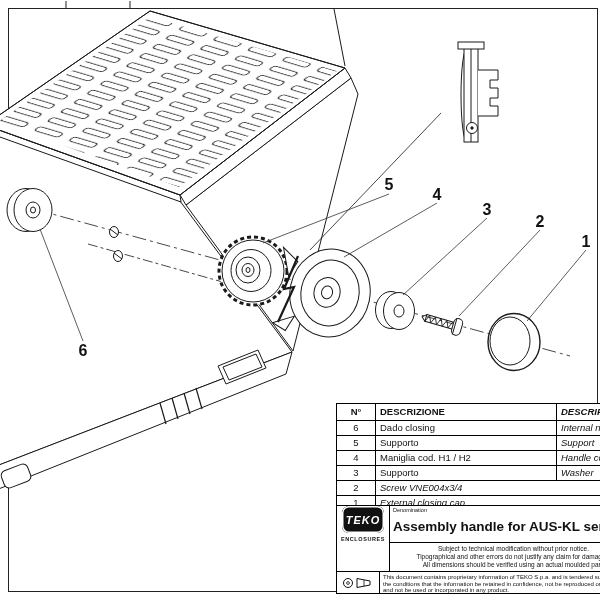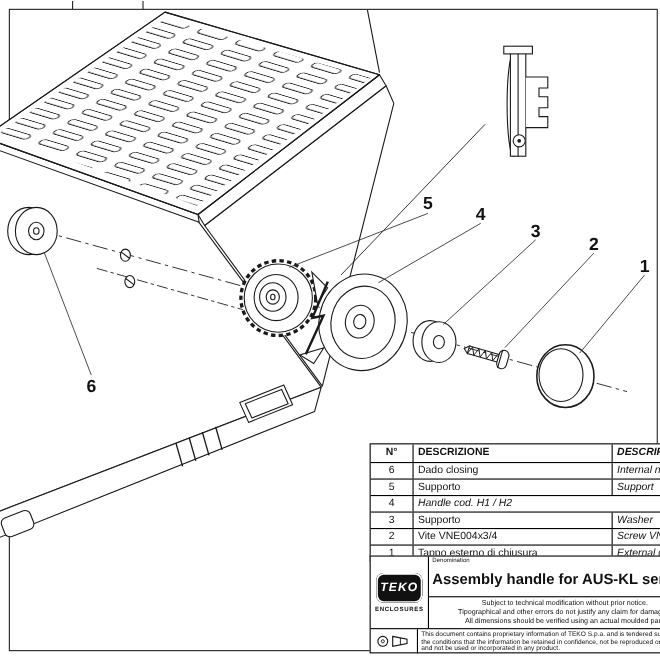--- a/index.html
+++ b/index.html
@@ -14,21 +14,21 @@
   .pt-row.head{font-weight:bold;height:16px;line-height:16px;}
   .pt-cell{height:14px;overflow:hidden;white-space:nowrap;}
   .pt-row.head .pt-cell{height:16px;}
   .c-num{width:38px;text-align:center;flex:0 0 auto;}
   .c-it{width:176px;padding-left:4px;border-left:1px solid #000;flex:0 0 auto;}
   .c-en{flex:1 1 auto;padding-left:4px;border-left:1px solid #000;font-style:italic;}
   
   .title-block{position:absolute;left:336px;top:505px;width:300px;height:87px;
                border:1px solid #000;background:#fff;}
   .tb-logo-cell{position:absolute;left:0;top:0;width:52px;height:65px;border-right:1px solid #000;
-                display:flex;flex-direction:column;align-items:center;justify-content:center;gap:3px;}
+                display:flex;flex-direction:column;align-items:center;justify-content:flex-start;gap:3px;}
   .teko-logo{width:42px;height:27px;background:#111;border-radius:7px;
              box-shadow:inset 0 0 0 1.5px #fff, inset 0 0 0 3px #111;
              display:flex;align-items:center;justify-content:center;
              color:#fff;font-weight:bold;font-style:italic;font-size:11px;letter-spacing:1px;}
   .teko-sub{font-size:5.5px;font-weight:bold;letter-spacing:.6px;}
   .tb-main{position:absolute;left:53px;top:0;right:0;height:65px;}
   .tb-denom{position:absolute;left:3px;top:1px;font-size:5.5px;}
   .tb-title{position:absolute;left:3px;top:13px;font-size:13.5px;font-weight:bold;white-space:nowrap;}
   .tb-line{position:absolute;left:0;right:0;top:36px;border-top:1px solid #000;}
   .tb-disclaimer{position:absolute;left:0;right:0;top:39px;font-size:6.5px;line-height:8px;text-align:center;}
@@ -181,35 +181,34 @@
       <div class="pt-cell c-it">Dado closing</div>
       <div class="pt-cell c-en">Internal nut</div>
     </div>
     <div class="pt-row">
       <div class="pt-cell c-num">5</div>
       <div class="pt-cell c-it">Supporto</div>
       <div class="pt-cell c-en">Support</div>
     </div>
     <div class="pt-row">
       <div class="pt-cell c-num">4</div>
+      <div class="pt-cell c-it">Maniglia cod. H1 / H2</div>
       <div class="pt-cell c-en">Handle cod. H1 / H2</div>
     </div>
     <div class="pt-row">
       <div class="pt-cell c-num">3</div>
       <div class="pt-cell c-it">Supporto</div>
       <div class="pt-cell c-en">Washer</div>
     </div>
     <div class="pt-row">
       <div class="pt-cell c-num">2</div>
-      <div class="pt-cell c-it">Vite VNE004x3/4</div>
       <div class="pt-cell c-en">Screw VNE004x3/4</div>
     </div>
     <div class="pt-row">
       <div class="pt-cell c-num">1</div>
-      <div class="pt-cell c-it">Tappo esterno di chiusura</div>
       <div class="pt-cell c-en">External closing cap</div>
     </div>
   </div>
 
   <div class="title-block">
     <div class="tb-logo-cell">
       <div class="teko-logo">TEKO</div>
       <div class="teko-sub">ENCLOSURES</div>
     </div>
     <div class="tb-main">

